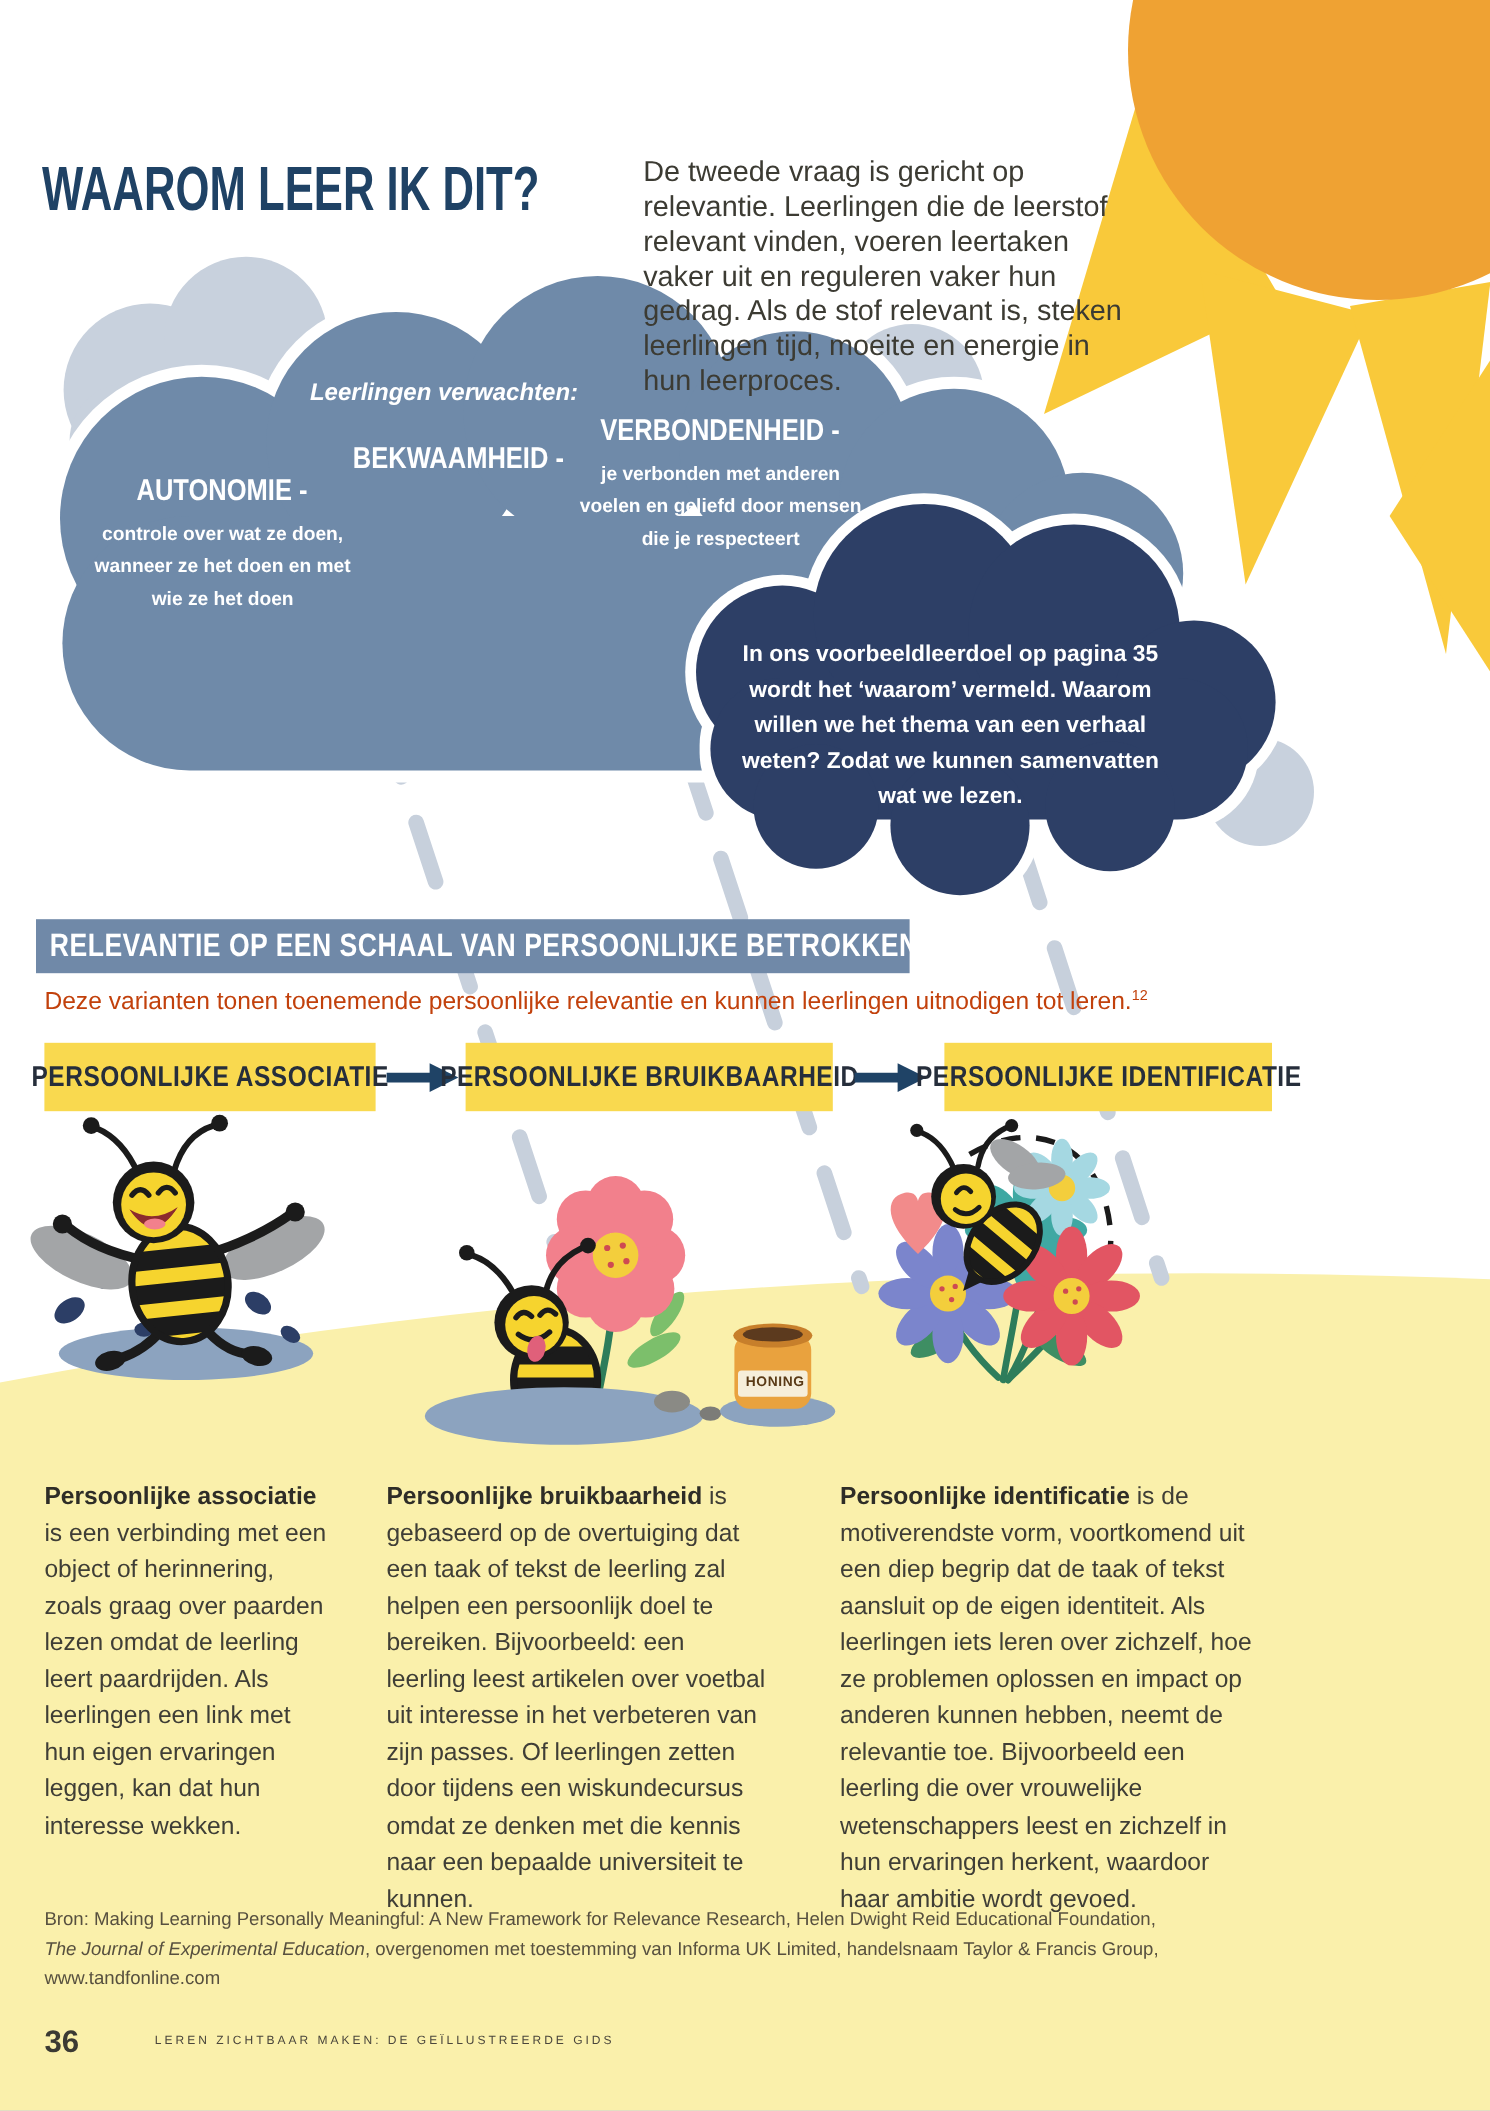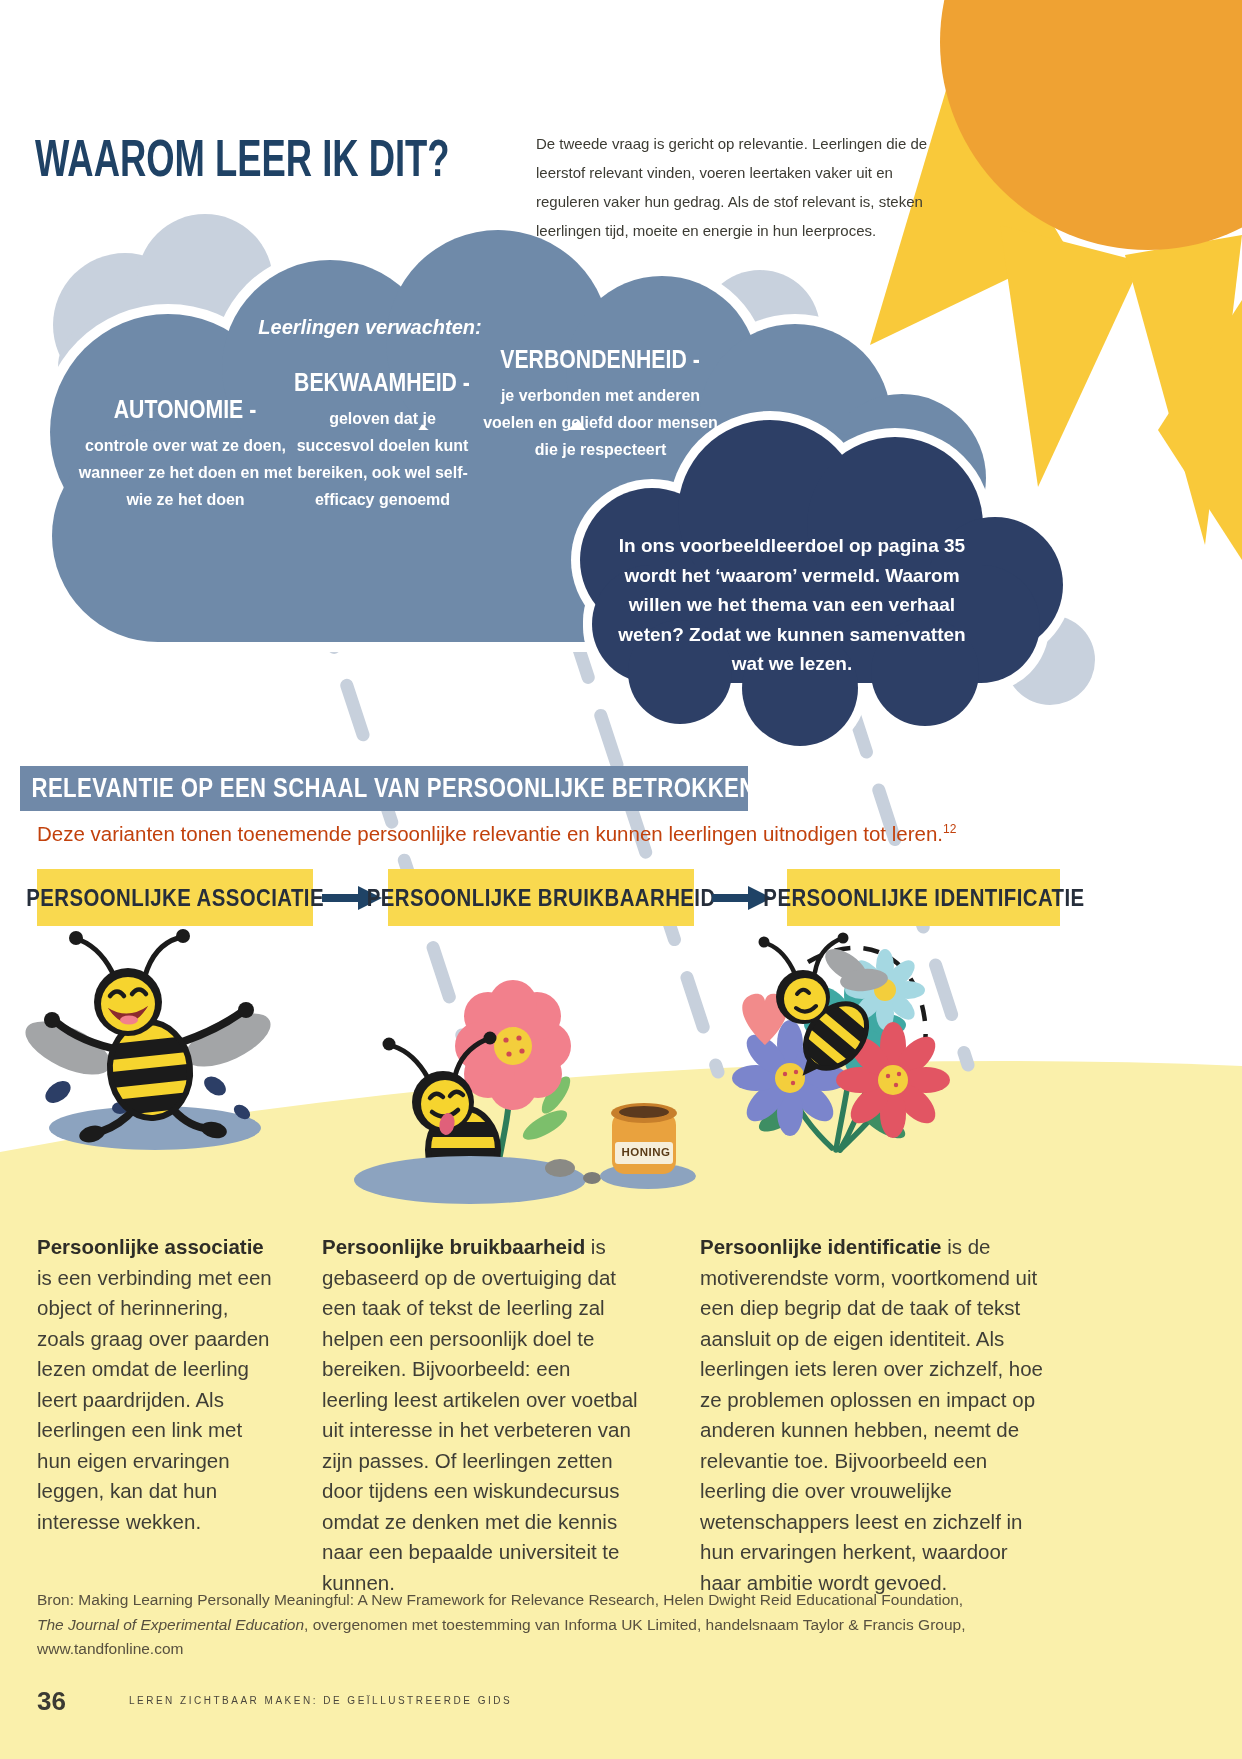--- a/index.html
+++ b/index.html
@@ -8,21 +8,21 @@
     overflow:hidden;margin:0 auto;
     font-family:"Liberation Sans", sans-serif;
   }
   .abs{position:absolute;}
   svg.bg{position:absolute;left:0;top:0;}
   .page-title{
     font-size:52px;font-weight:bold;color:#1F4265;letter-spacing:0px;
     transform:scaleX(.70);transform-origin:0 50%;white-space:nowrap;
   }
   .intro{
-    font-size:15px;line-height:29px;color:#3C3B33;
+    font-size:24px;line-height:29px;color:#3C3B33;
   }
   .cloud-label{font-size:20px;font-weight:bold;color:#fff;text-align:center;font-style:italic;}
   .cloud-heading{
     font-size:25px;font-weight:bold;color:#fff;text-align:center;
     transform:scaleX(.85);transform-origin:50% 50%;white-space:nowrap;
   }
   .cloud-body{
     font-size:16px;line-height:27px;font-weight:bold;color:#fff;text-align:center;
   }
   .cloud-note{
@@ -367,28 +367,27 @@
   <div class="abs page-title" style="left:35px;top:128px;">WAAROM LEER IK DIT?</div>
 
   <div class="abs intro" style="left:536px;top:129px;width:400px;">De tweede vraag is gericht op relevantie. Leerlingen die de leerstof relevant vinden, voeren leertaken vaker uit en reguleren vaker hun gedrag. Als de stof relevant is, steken leerlingen tijd, moeite en energie in hun leerproces.</div>
 
   <div class="abs cloud-label" style="left:245px;top:316px;width:250px;">Leerlingen verwachten:</div>
 
   <div class="abs cloud-heading" style="left:60px;top:395px;width:250px;">AUTONOMIE -</div>
   <div class="abs cloud-body" style="left:78px;top:432px;width:215px;">controle over wat ze doen, wanneer ze het doen en met wie ze het doen</div>
 
   <div class="abs cloud-heading" style="left:257px;top:368px;width:250px;">BEKWAAMHEID -</div>
-  <div class="abs cloud-body" style="left:290px;top:405px;width:185px;">geloven dat je succesvol doelen kunt bereiken, ook wel self-efficacy genoemd</div>
 
   <div class="abs cloud-heading" style="left:475px;top:345px;width:250px;">VERBONDENHEID -</div>
   <div class="abs cloud-body" style="left:483px;top:382px;width:235px;">je verbonden met anderen voelen en geliefd door mensen die je respecteert</div>
 
   <div class="abs cloud-note" style="left:618px;top:531px;width:348px;">In ons voorbeeldleerdoel op pagina 35 wordt het ‘waarom’ vermeld. Waarom willen we het thema van een verhaal weten? Zodat we kunnen samenvatten wat we lezen.</div>
 
-  <div class="abs banner" style="left:20px;top:766px;width:728px;">
+  <div class="abs banner" style="left:30px;top:766px;width:728px;">
     <span class="banner-text">RELEVANTIE OP EEN SCHAAL VAN PERSOONLIJKE BETROKKENHEID</span>
   </div>
 
   <div class="abs subtitle" style="left:37px;top:822px;width:1000px;"><span>Deze varianten tonen toenemende persoonlijke relevantie en kunnen leerlingen uitnodigen tot leren.</span><sup>12</sup></div>
 
   <div class="abs stage-box" style="left:37px;top:869px;width:276px;">
     <span class="stage-text">PERSOONLIJKE ASSOCIATIE</span>
   </div>
   <svg class="abs" style="left:322px;top:884px;" width="62" height="28">
     <path d="M0,14 H40" stroke="#1F4366" stroke-width="8"></path>

